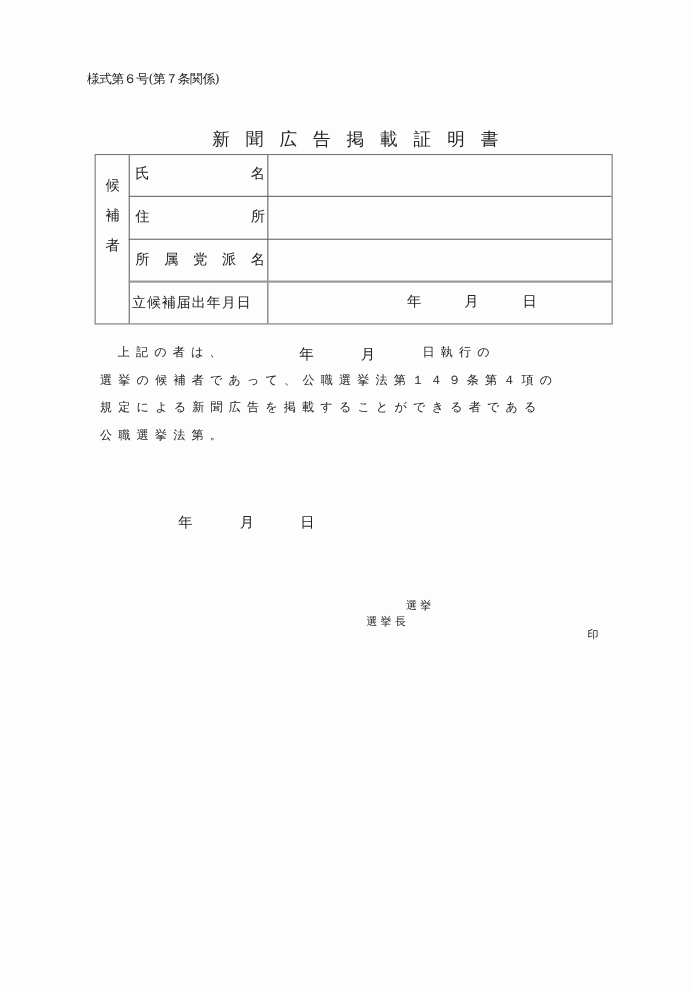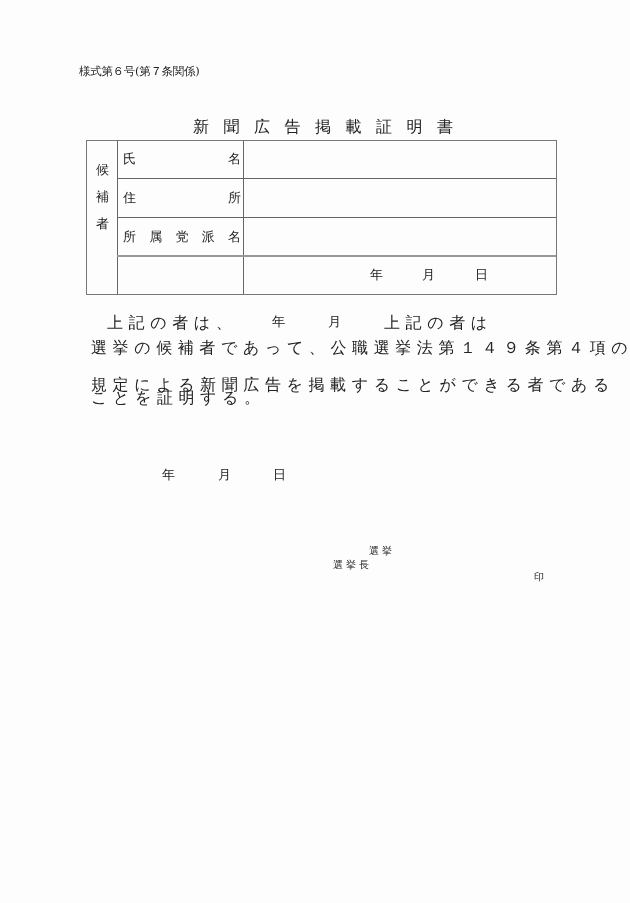--- a/index.html
+++ b/index.html
@@ -17,21 +17,21 @@
   }
   .vline { position:absolute; top:0; bottom:0; width:1.3px; background:#666; }
   .hline { position:absolute; height:1.3px; background:#666; }
   .hline.thick { height:2px; background:#999; }
   .vert { position:absolute; left:0; width:31px; font-size:13px; text-align:center; }
   .vert span { display:block; height:25px; line-height:25px; }
   .lbl { position:absolute; left:36px; width:118px; font-size:13px; height:38px; line-height:38px; }
   .lbl-spread { display:flex; justify-content:space-between; }
   .cell-date { position:absolute; left:157px; right:0; font-size:13px; height:38px; line-height:38px; }
   .cell-date span { position:absolute; }
-  .body-text { left:91px; font-size:16px; letter-spacing:5.6px; }
+  .body-text { left:91px; font-size:11px; letter-spacing:5.6px; }
   .date-line span, .date-row span { position:absolute; font-size:13px; }
   .sig span { position:absolute; font-size:10px; white-space:nowrap; }
 </style>
 </head>
 <body>
 
 <div class="abs form-no">様式第６号(第７条関係)</div>
 
 <div class="abs title">
   <span>新</span><span>聞</span><span>広</span><span>告</span><span>掲</span><span>載</span><span>証</span><span>明</span><span>書</span>
@@ -58,36 +58,37 @@
     <span>住</span>
     <span>所</span>
   </div>
   <div class="lbl lbl-spread" style="top:77px">
     <span>所</span>
     <span>属</span>
     <span>党</span>
     <span>派</span>
     <span>名</span>
   </div>
+  <div class="lbl" style="top:115px;left:33px;letter-spacing:1px;font-size:12.6px">立候補届出年月日</div>
 
   <div class="cell-date" style="top:115px">
     <span style="left:126px">年</span>
     <span style="left:178px">月</span>
     <span style="left:231px">日</span>
   </div>
 </div>
 
 <div>
   <div class="abs body-text" style="top:313px;left:107px">上記の者は、</div>
   <div class="abs" style="top:313px;left:272px;font-size:13.2px">年</div>
   <div class="abs" style="top:313px;left:328px;font-size:13.2px">月</div>
-  <div class="abs body-text" style="top:313px;left:384px">上記の者は</div>
+  <div class="abs body-text" style="top:313px;left:384px">日執行の</div>
   <div class="abs body-text" style="top:338px">選挙の候補者であって、公職選挙法第１４９条第４項の</div>
-  <div class="abs body-text" style="top:375px">規定による新聞広告を掲載することができる者である</div>
-  <div class="abs body-text" style="top:388px">ことを証明する。</div>
+  <div class="abs body-text" style="top:363px">規定による新聞広告を掲載することができる者である</div>
+  <div class="abs body-text" style="top:388px">公職選挙法第。</div>
 </div>
 
 <div class="date-line">
   <span style="left:162px;top:466px">年</span>
   <span style="left:218px;top:466px">月</span>
   <span style="left:273px;top:466px">日</span>
 </div>
 
 <div class="sig">
   <span style="left:369px;top:544px;letter-spacing:3px">選挙</span>

